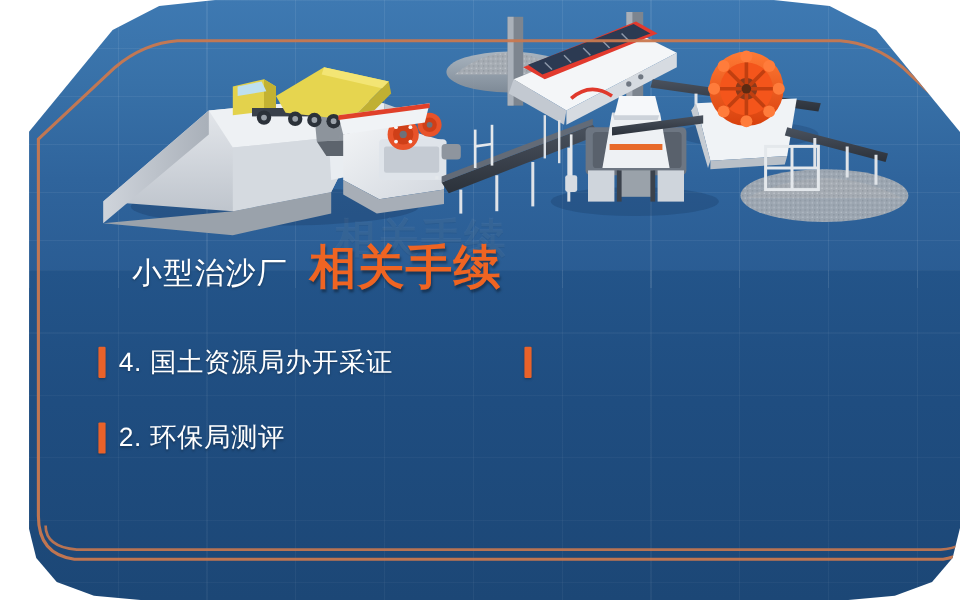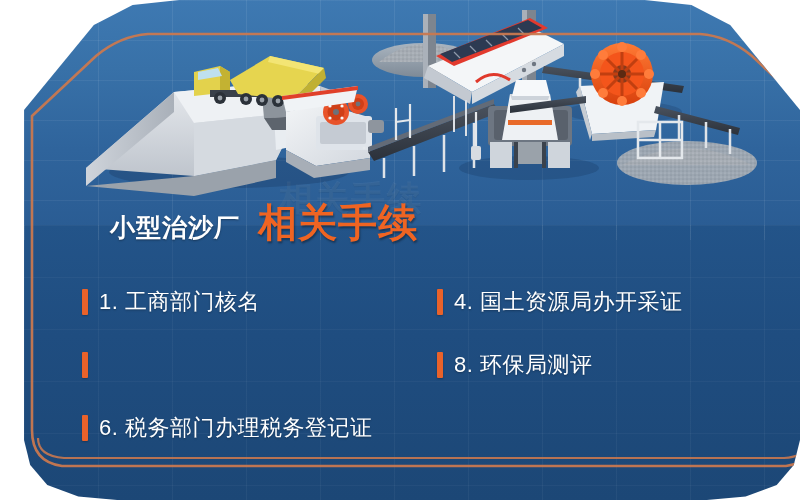--- a/index.html
+++ b/index.html
@@ -99,21 +99,21 @@
   }
 
   
   .headline{
     position:absolute; left:86px; top:196px;
     z-index:7;
     display:flex; align-items:baseline; gap:18px;
     white-space:nowrap;
   }
   .headline .sub{
-    font-size:25px; font-weight:bold; color:#ffffff;
+    font-size:25px; font-weight:normal; color:#ffffff;
     letter-spacing:1px;
     text-shadow:0 1px 2px rgba(0,0,0,.35);
   }
   .headline .main{
     font-size:39px; font-weight:bold; color:#ef6422;
     letter-spacing:1px;
     text-shadow:1px 2px 2px rgba(0,0,0,.35);
   }
 
   
@@ -362,36 +362,28 @@
     <div class="watermark">相关手续</div>
 
     <div class="headline">
       <span class="sub">小型治沙厂</span>
       <span class="main">相关手续</span>
     </div>
 
     <div class="list">
       <div class="item">
         <span class="bar"></span>
-        <span class="txt">1. 工商部门核名</span>
-      </div>
-      <div class="item">
-        <span class="bar"></span>
         <span class="txt">4. 国土资源局办开采证</span>
       </div>
       <div class="item">
         <span class="bar"></span>
       </div>
       <div class="item">
         <span class="bar"></span>
-        <span class="txt">8. 环保局测评</span>
-      </div>
-      <div class="item">
-        <span class="bar"></span>
-        <span class="txt">6. 税务部门办理税务登记证</span>
+        <span class="txt">2. 环保局测评</span>
       </div>
     </div>
 
     <div class="outline">
       <svg width="800" height="500" viewBox="0 0 800 500" xmlns="http://www.w3.org/2000/svg">
         <path d="M8 116 L72 56 Q96 36 124 34 L676 34 Q704 36 728 56 L792 116
                  L792 430 Q792 462 762 466 L38 466 Q8 462 8 430 Z" fill="none" stroke="#c9784f" stroke-width="2.6" opacity=".95"></path>
         <path d="M2 124 L68 62 Q94 40 124 38 L676 38 Q706 40 732 62 L798 124" fill="none" stroke="#c9784f" stroke-width="0" opacity="0"></path>
         <path d="M14 438 Q14 456 40 458 L760 458 Q786 456 786 438" fill="none" stroke="#c9784f" stroke-width="2.2" opacity=".9"></path>
       </svg>

